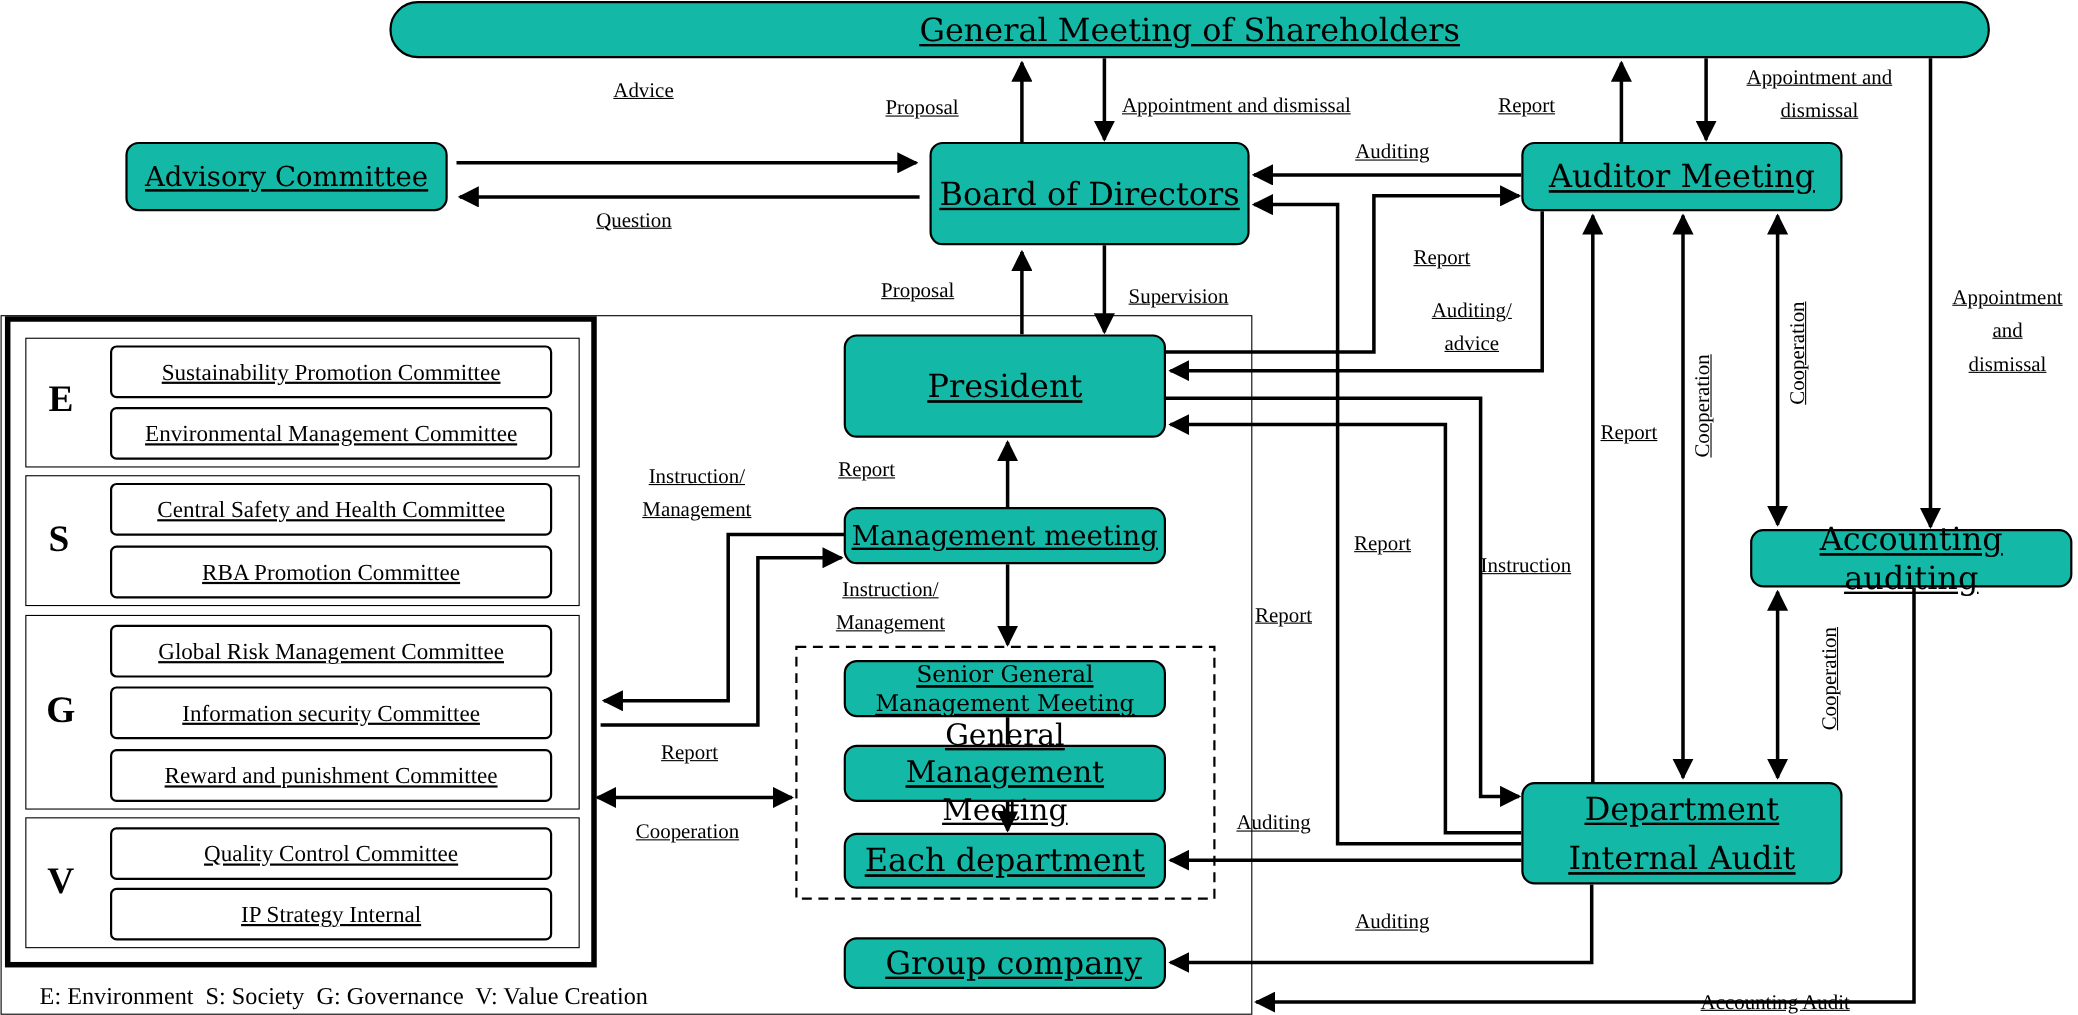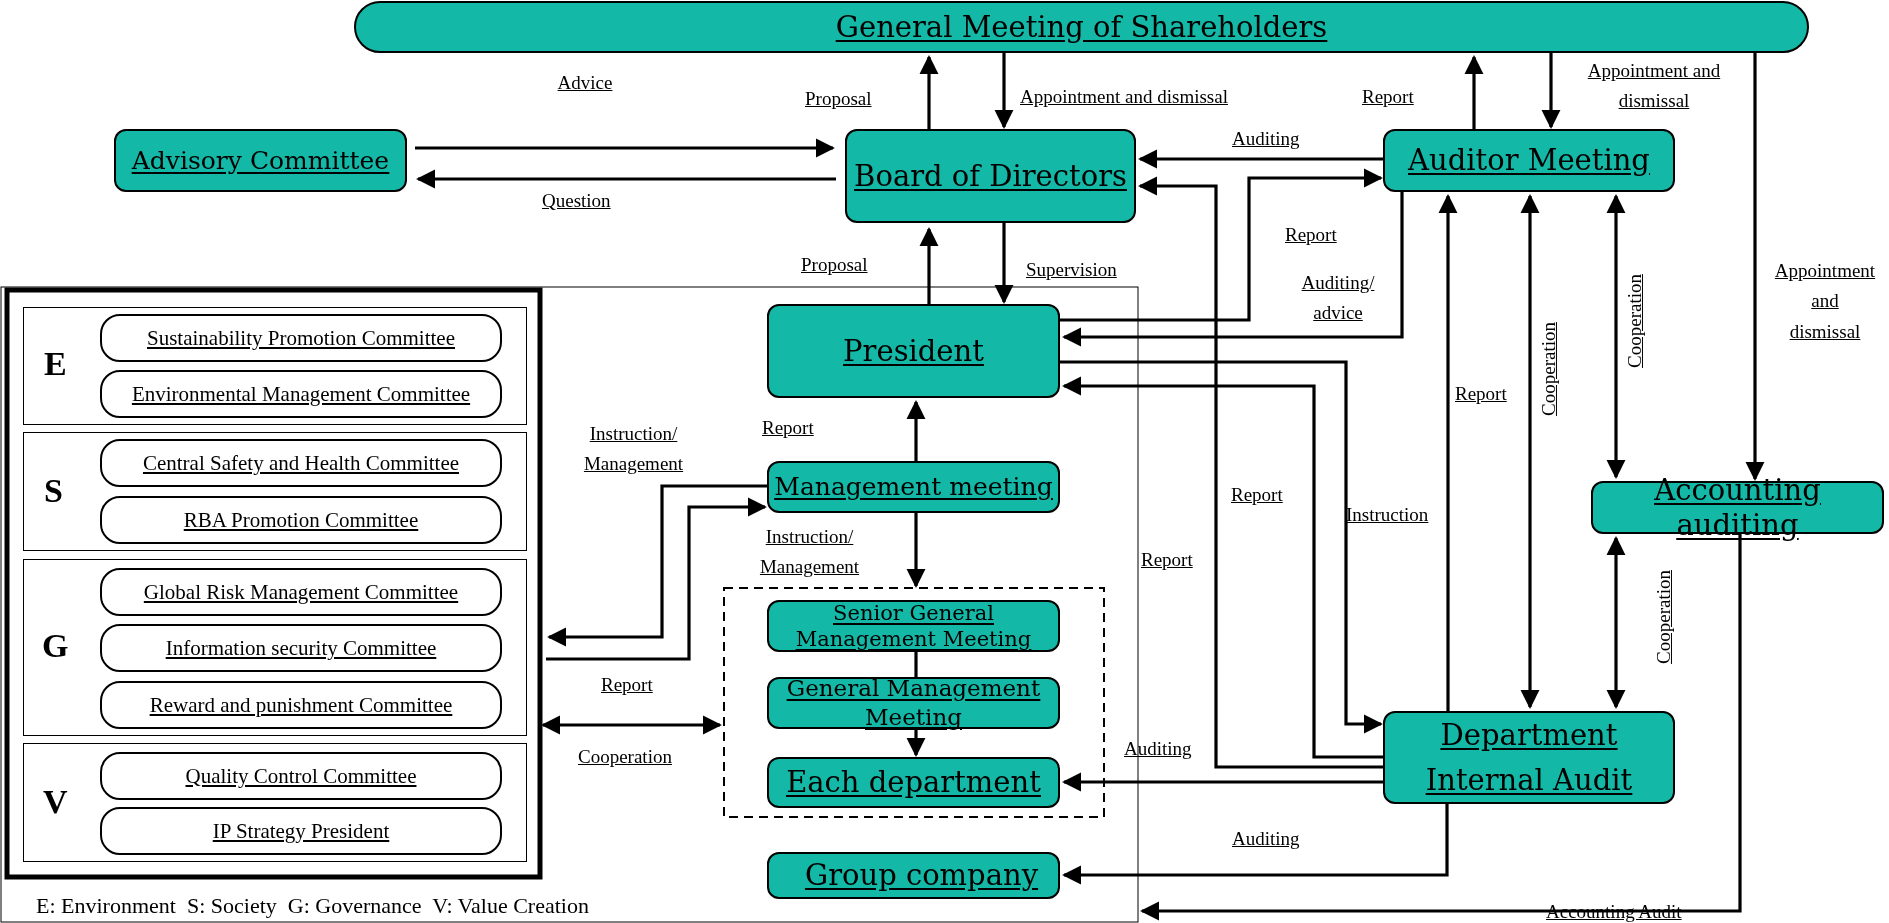--- a/index.html
+++ b/index.html
@@ -11,21 +11,21 @@
           text-align: center; text-decoration: underline; text-underline-offset: 3px; line-height: 1.2; }
   .node span { text-decoration: underline; }
   .pill { border-radius: 28px; }
   .lbl { position: absolute; text-decoration: underline; white-space: nowrap; font-size: 19px;
          line-height: 1.6; text-align: center; font-family: "Liberation Serif", serif; }
   .vlbl { position: absolute; text-decoration: underline; white-space: nowrap; font-size: 19px;
           transform: rotate(-90deg); transform-origin: center center; font-family: "Liberation Serif", serif; }
   .section { position: absolute; box-sizing: border-box; border: 1px solid #000; background: transparent; }
   .letter { position: absolute; font-size: 34px; font-weight: bold; font-family: "Liberation Serif", serif; }
   .cbox { position: absolute; left: 100px; width: 402px; height: 48px; box-sizing: border-box;
-          border: 2.5px solid #000; border-radius: 20px; display: flex; align-items: center;
+          border: 2.5px solid #000; border-radius: 6px; display: flex; align-items: center;
           justify-content: center; font-size: 21px; text-decoration: underline; font-family: "Liberation Serif", serif; }
   .serif { font-family: "Liberation Serif", serif; }
 </style>
 </head>
 <body>
 
 <svg id="diagram" width="1889" height="923" viewBox="0 0 1889 923" xmlns="http://www.w3.org/2000/svg">
   <defs>
     <marker id="ah" viewBox="0 0 10 10" refX="9" refY="5" markerWidth="6" markerHeight="6" orient="auto-start-reverse" markerUnits="strokeWidth">
       <path d="M0,0 L10,5 L0,10 z" fill="#000"></path>
@@ -114,21 +114,21 @@
     <span>Accounting auditing</span>
   </div>
 <div class="node" style="left:1383px;top:711px;width:292px;height:93px;font-size:29px;flex-direction:column;line-height:1.55;">
   <span>Department</span>
   <span>Internal Audit</span>
 </div>
 <div class="node" style="left:767px;top:600px;width:293px;height:52px;font-size:21px;flex-direction:column;line-height:1.25;">
   <span>Senior General</span>
   <span>Management Meeting</span>
 </div>
-<div class="node" style="left:767px;top:677px;width:293px;height:52px;font-size:23px;flex-direction:column;line-height:1.25;">
+<div class="node" style="left:767px;top:677px;width:293px;height:52px;font-size:27px;flex-direction:column;line-height:1.25;">
   <span>General Management</span>
   <span>Meeting</span>
 </div>
 <div class="node" style="left:767px;top:757px;width:293px;height:51px;font-size:29px;">
     <span>Each department</span>
   </div>
 <div class="node" style="left:767px;top:852px;width:293px;height:47px;font-size:29px;padding-left:16px;">
     <span>Group company</span>
   </div>
 
@@ -143,21 +143,21 @@
 <div class="letter" style="left:43px;top:783px;">V</div>
 
 <div class="cbox" style="top:314px;">Sustainability Promotion Committee</div>
 <div class="cbox" style="top:370px;">Environmental Management Committee</div>
 <div class="cbox" style="top:439px;">Central Safety and Health Committee</div>
 <div class="cbox" style="top:496px;">RBA Promotion Committee</div>
 <div class="cbox" style="top:568px;">Global Risk Management Committee</div>
 <div class="cbox" style="top:624px;">Information security Committee</div>
 <div class="cbox" style="top:681px;">Reward and punishment Committee</div>
 <div class="cbox" style="top:752px;">Quality Control Committee</div>
-<div class="cbox" style="top:807px;">IP Strategy President</div>
+<div class="cbox" style="top:807px;">IP Strategy Internal</div>
 
 <div class="serif" style="position:absolute;left:36px;top:893px;font-size:22px;white-space:pre;">E: Environment  S: Society  G: Governance  V: Value Creation</div>
 
 <div class="lbl" style="left:420px;top:68px;width:330px;">
   <div>Advice</div>
 </div>
 <div class="lbl" style="left:542px;top:186px;">Question</div>
 <div class="lbl" style="left:805px;top:84px;">Proposal</div>
 <div class="lbl" style="left:1020px;top:82px;">Appointment and dismissal</div>
 <div class="lbl" style="left:1362px;top:82px;">Report</div>

